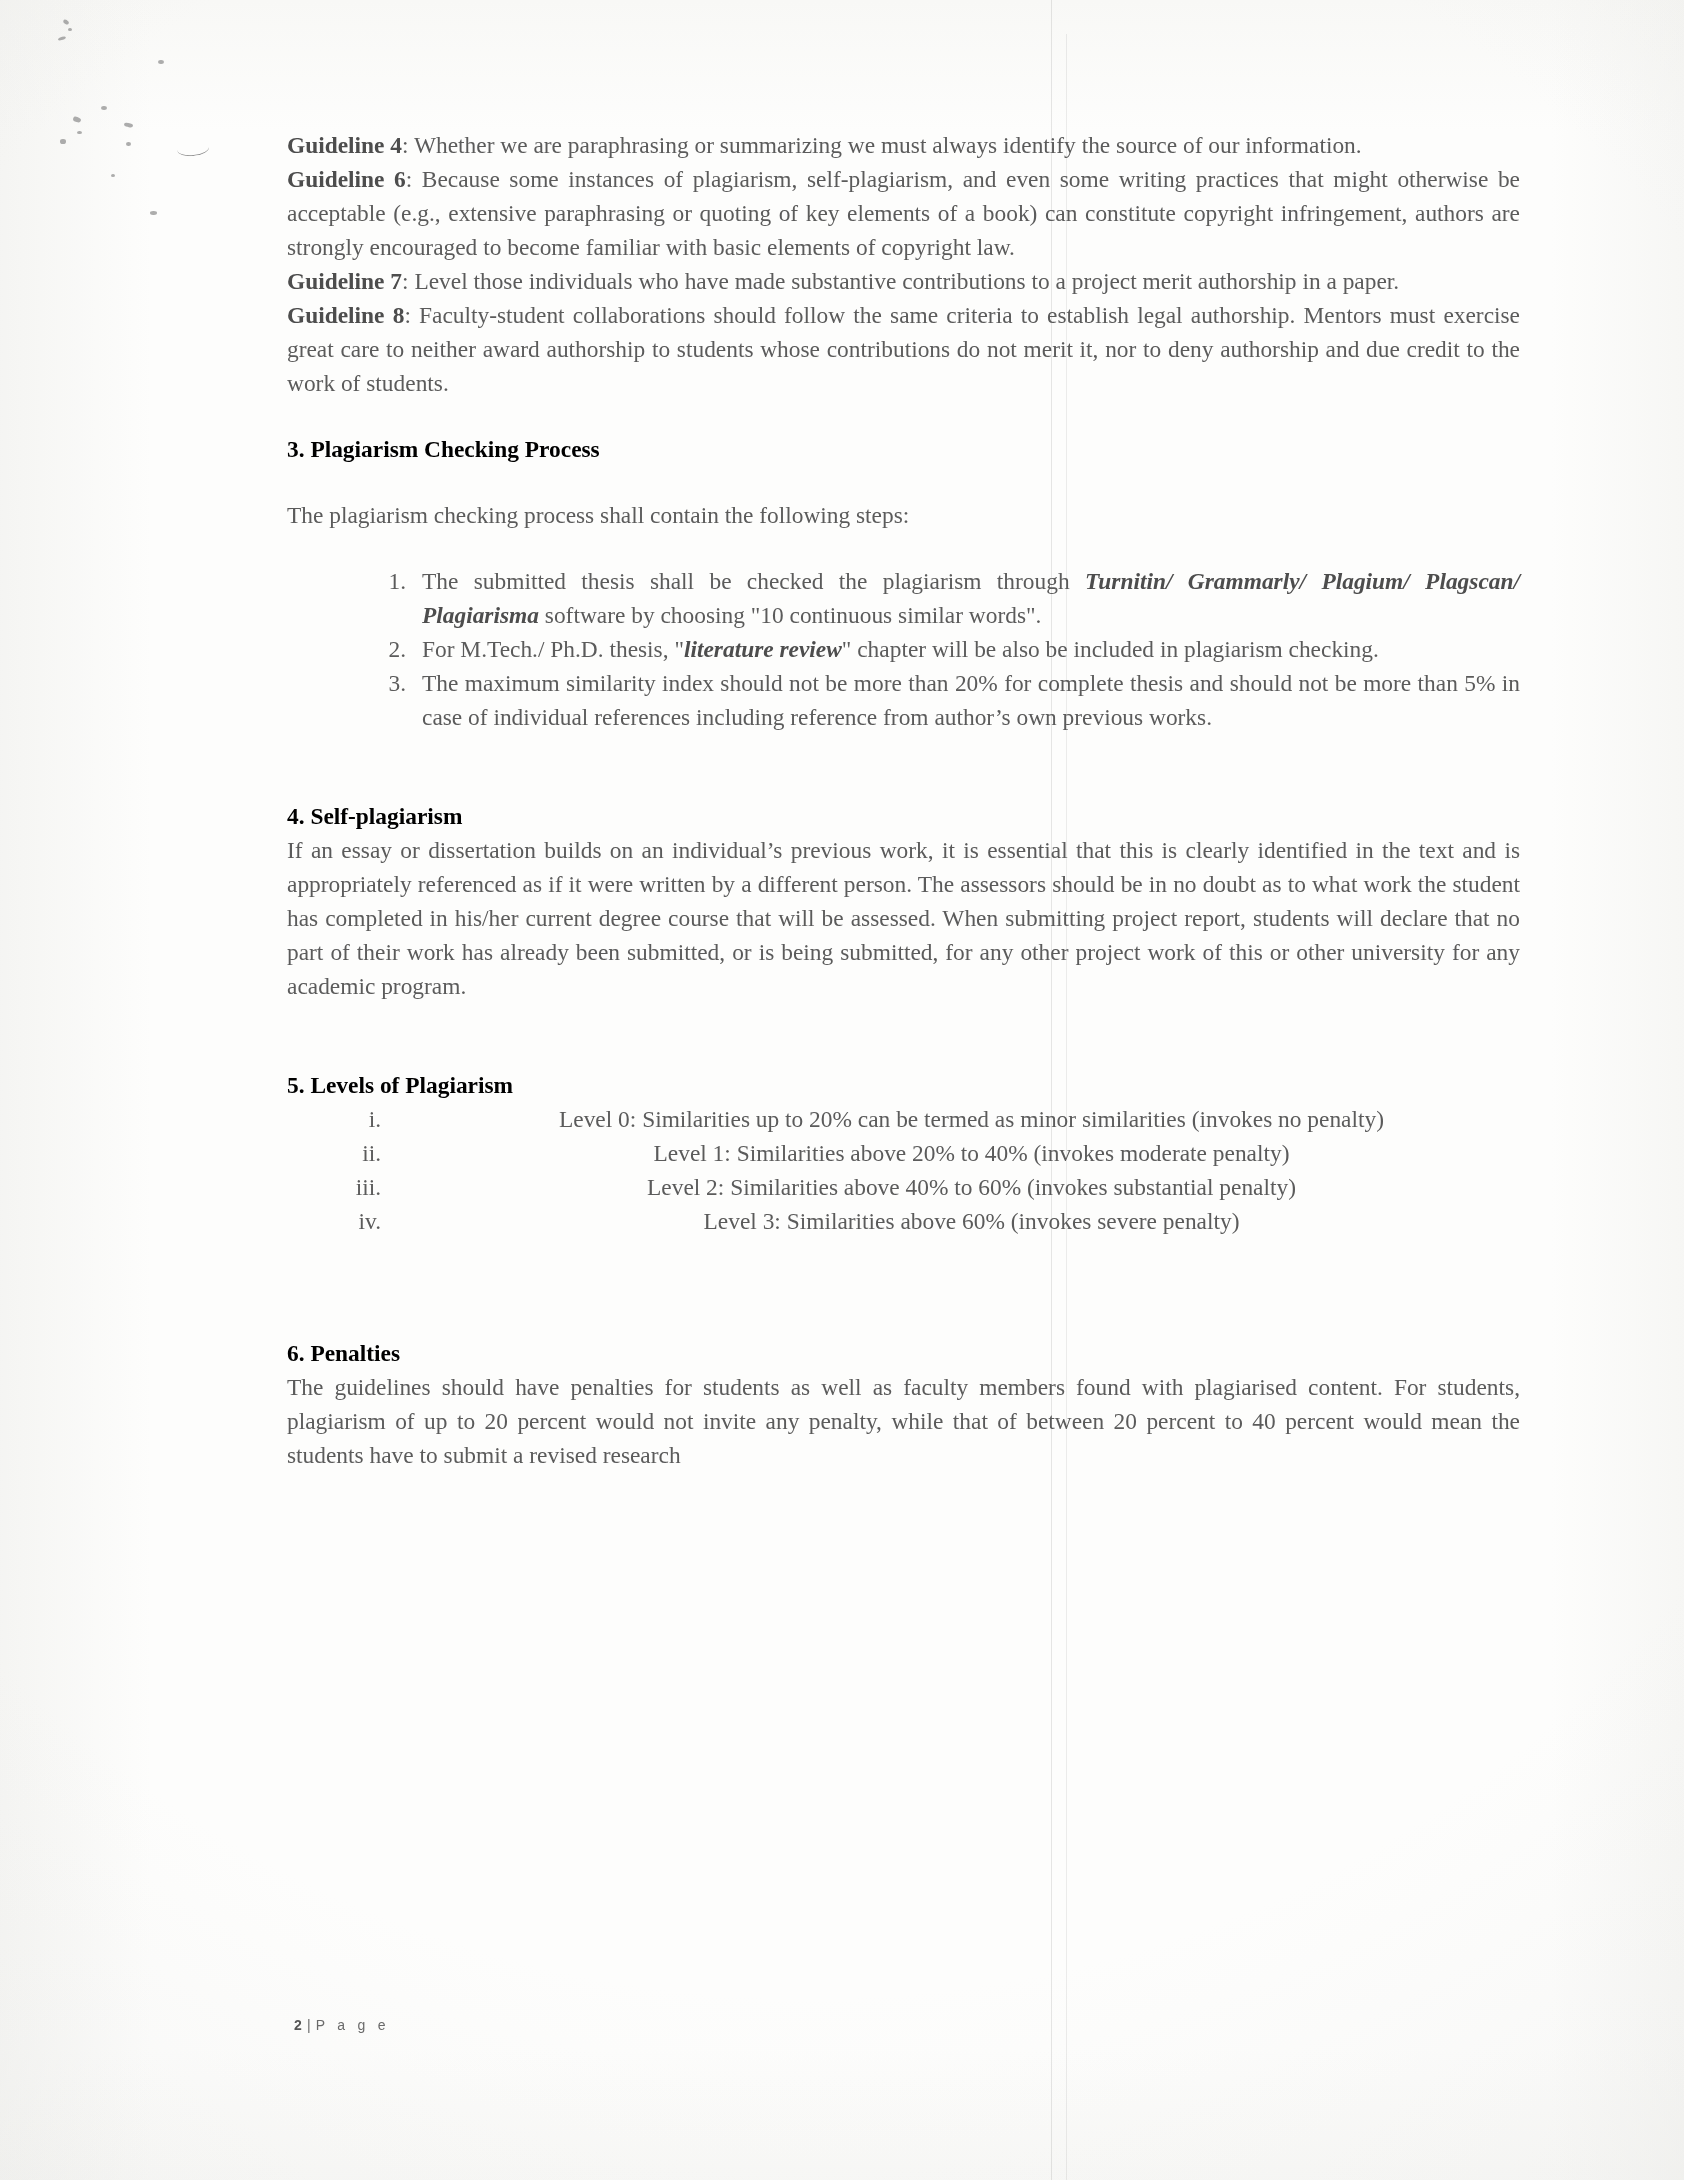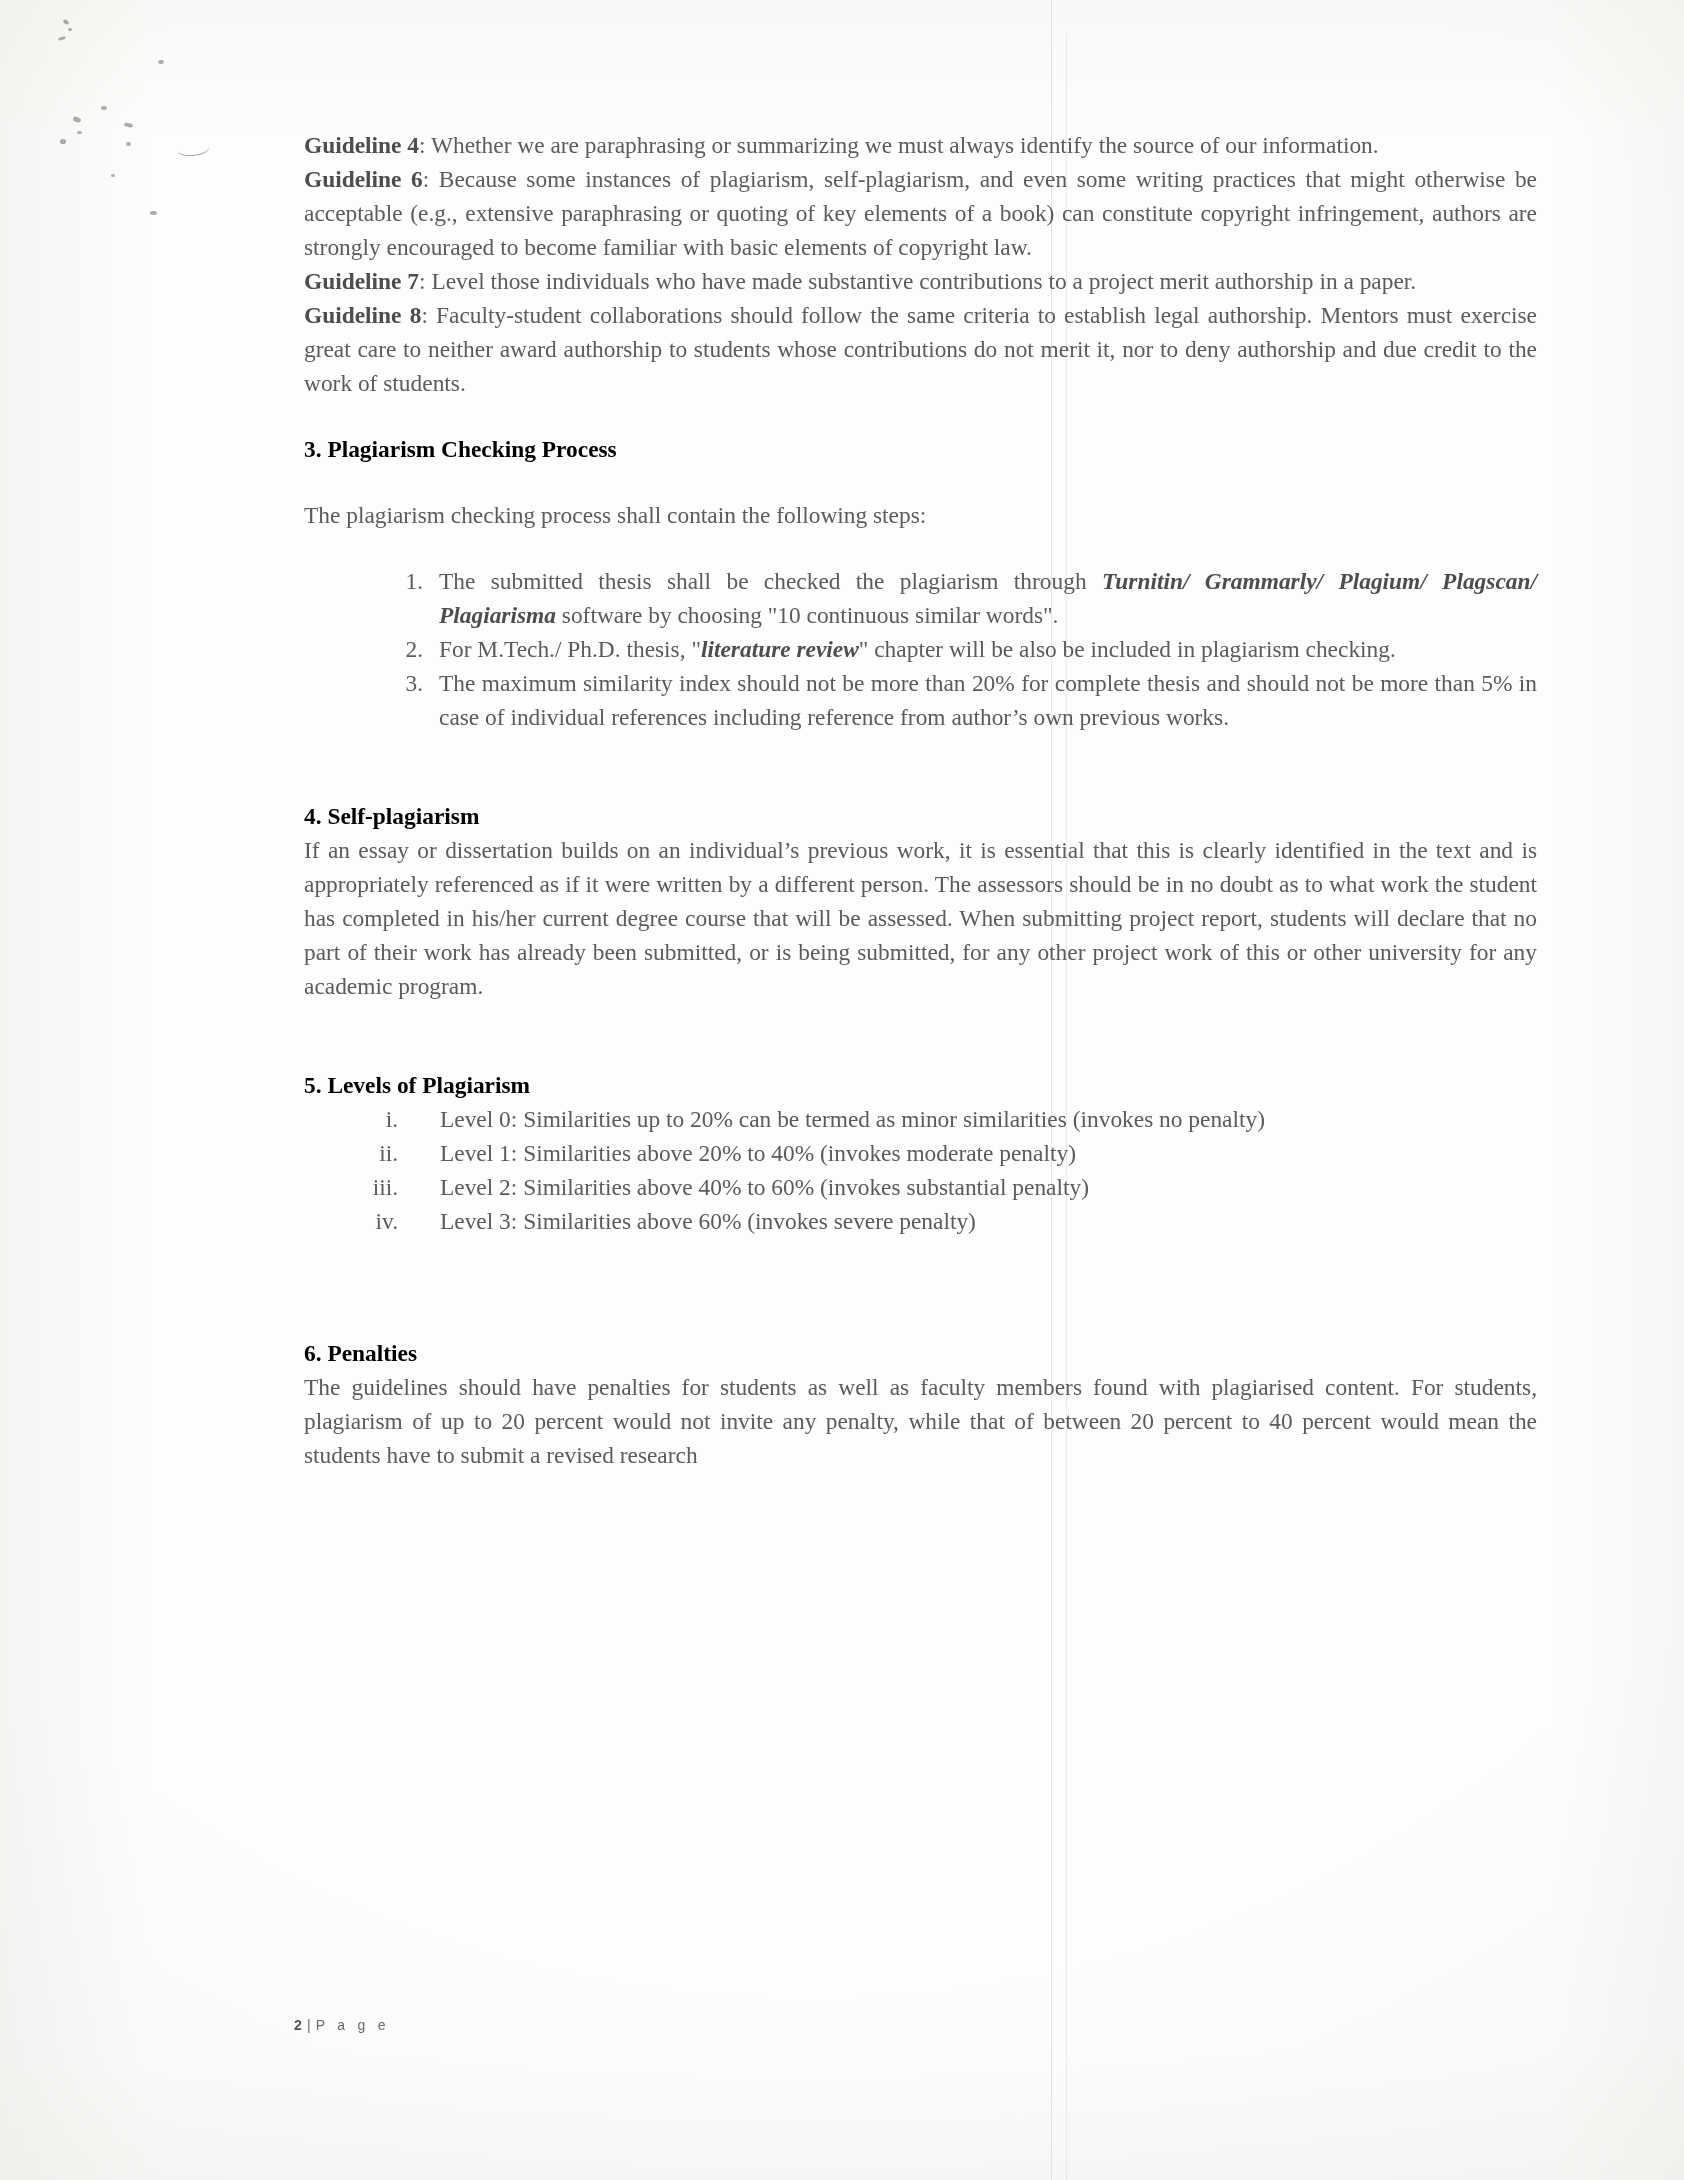--- a/index.html
+++ b/index.html
@@ -58,21 +58,21 @@
     height: 13.6px;
     border-bottom: 1.7px solid #6f6f6f;
     border-radius: 0 0 60% 60%;
     transform: rotate(-6deg);
     opacity: .8;
     pointer-events: none;
   }
 
   .content {
     position: absolute;
-    left: 304px;
+    left: 287px;
     top: 128px;
     width: 1233px;
   }
 
   p, li, .heading {
     color: #5b5b5b;
     font-size: 23.4px;
     line-height: 34px;
     margin: 0;
     text-align: justify;
@@ -121,21 +121,21 @@
     margin: 0;
     padding: 0;
     list-style: none;
     counter-reset: rom;
   }
   ol.roman > li {
     counter-increment: rom;
     position: relative;
     padding-left: 89px;
     margin-left: 47px;
-    text-align: left;
+    text-align: center;
   }
   ol.roman > li::before {
     content: counter(rom, lower-roman) ".";
     position: absolute;
     left: 0;
     width: 47px;
     text-align: right;
     color: #5b5b5b;
   }
 

